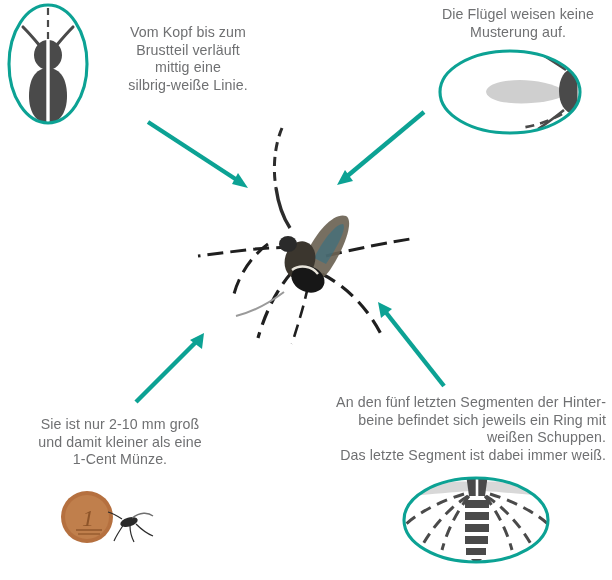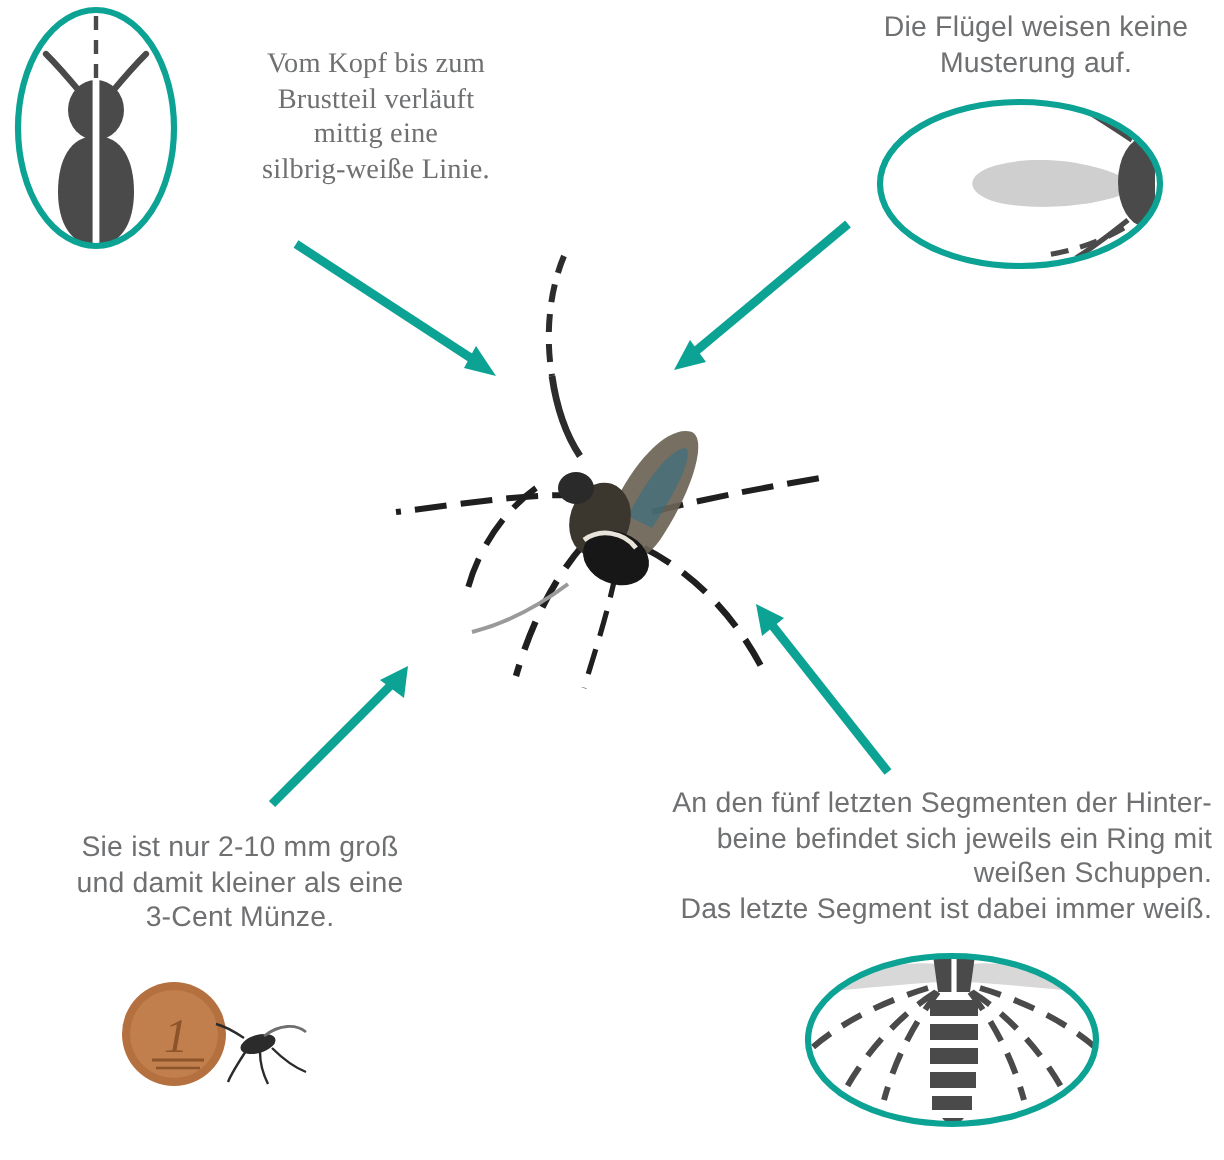--- a/index.html
+++ b/index.html
@@ -19,21 +19,21 @@
   }
   .caption {
     position: absolute;
     color: #6f7072;
     font-size: 14.2px;
     line-height: 17.6px;
     text-align: center;
     white-space: pre-line;
     letter-spacing: 0.1px;
   }
-  #caption-head-stripe { left: 92px;  top: 24px;  width: 192px; font-family: Liberation Serif, serif; }
+  #caption-head-stripe { left: 92px;  top: 24px;  width: 192px; }
   #caption-wings       { left: 420px; top: 6px;   width: 196px; }
   #caption-size        { left: 2px;   top: 416px; width: 236px; }
   #caption-legs        { left: 276px; top: 394px; width: 330px; text-align: right; }
 
   .detail-oval { position: absolute; }
 
   #mosquito-photo { position: absolute; left: 196px; top: 124px; width: 222px; height: 222px; }
   #coin-photo { position: absolute; left: 52px; top: 486px; width: 108px; height: 62px; }
   .arrow-layer { position: absolute; left: 0; top: 0; width: 612px; height: 580px; }
 </style>
@@ -176,19 +176,19 @@
   </svg>
 
   <div class="caption" id="caption-head-stripe">Vom Kopf bis zum
 Brustteil verläuft
 mittig eine
 silbrig-weiße Linie.</div>
   <div class="caption" id="caption-wings">Die Flügel weisen keine
 Musterung auf.</div>
   <div class="caption" id="caption-size">Sie ist nur 2-10 mm groß
 und damit kleiner als eine
-3-Cent Münze.</div>
+1-Cent Münze.</div>
   <div class="caption" id="caption-legs">An den fünf letzten Segmenten der Hinter-
 beine befindet sich jeweils ein Ring mit
 weißen Schuppen.
 Das letzte Segment ist dabei immer weiß.</div>
 
 </div>
 
 </body></html>

